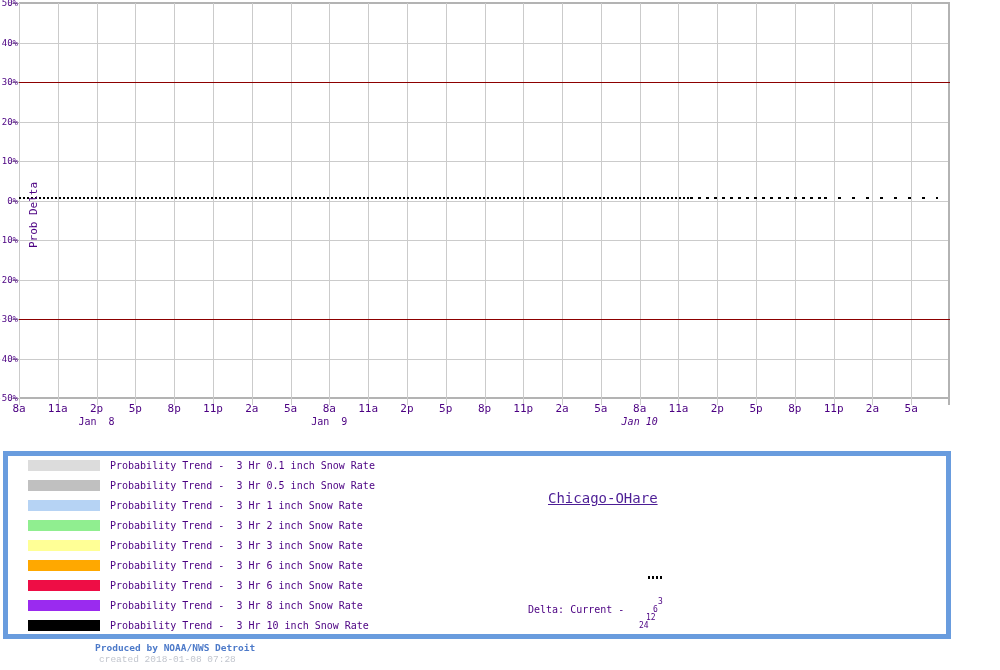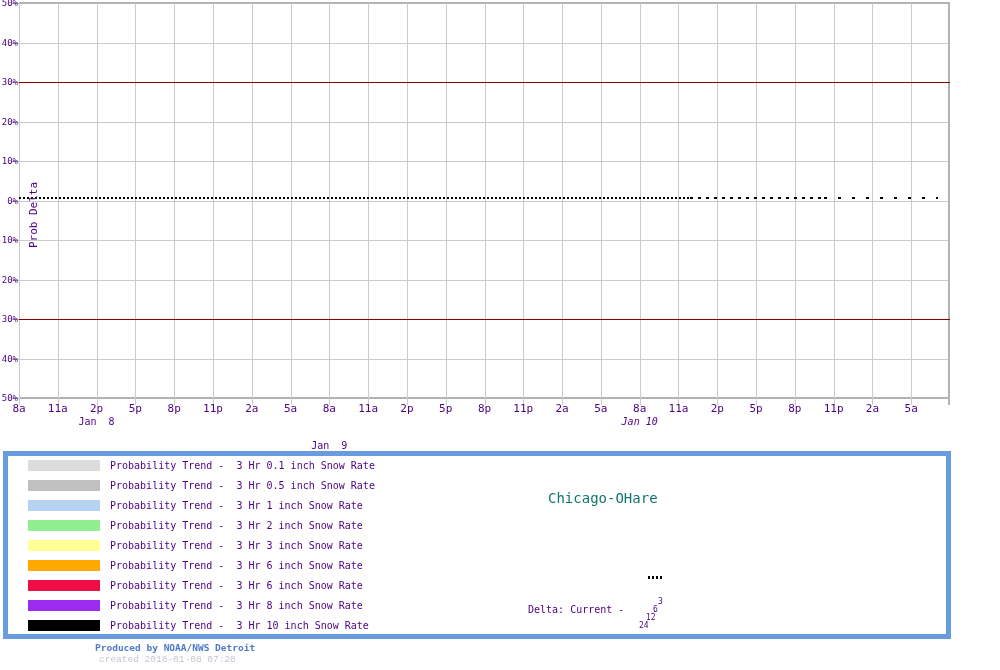--- a/index.html
+++ b/index.html
@@ -16,21 +16,21 @@
   .refline{position:absolute;height:1px;}
   .zeroseg{position:absolute;height:2px;top:197px;}
   .ylabel{left:33px;top:215px;transform:translate(-50%,-50%) rotate(-90deg);color:#4b0082;
           font-size:11px;white-space:pre;}
   .title{left:0;top:433px;width:920px;text-align:center;color:#4b0082;font-weight:bold;
          font-size:11.5px;letter-spacing:0.5px;white-space:pre;}
   .legend-box{position:absolute;left:3px;top:451px;width:948px;height:188px;box-sizing:border-box;
               border:5px solid #699cde;background:#ffffff;}
   .swatch{position:absolute;left:20px;width:72px;height:11px;}
   .legend-label{position:absolute;left:102px;color:#4b0082;font-size:10px;line-height:11px;white-space:pre;}
-  .station{left:540px;top:34px;color:#0f766e;font-size:14px;white-space:pre;}
+  .station{left:540px;top:34px;color:#4c1d95;font-size:14px;white-space:pre;text-decoration:underline;}
   .trend-dots{left:640px;top:120px;height:4px;}
   .dotsq{display:inline-block;width:2px;height:3px;background:#000;margin-right:2px;vertical-align:top;}
   .trend-label{left:520px;top:148px;color:#4b0082;font-size:10px;white-space:pre;}
   .hour{position:absolute;color:#4b0082;font-size:8px;line-height:8px;white-space:pre;}
   .footer-blue{color:#4d7ac9;font-size:9.5px;line-height:11px;font-weight:bold;white-space:pre;}
   .footer-gray{color:#c2c6ce;font-size:9.5px;line-height:11px;white-space:pre;font-family:Liberation Mono, monospace;}
 </style>
 </head>
 <body>
 
@@ -113,21 +113,21 @@
       <div class="xtick-label" style="left: 580.875px; top: 403px; width: 40px;">5a</div>
       <div class="xtick-label" style="left: 619.667px; top: 403px; width: 40px;">8a</div>
       <div class="xtick-label" style="left: 658.458px; top: 403px; width: 40px;">11a</div>
       <div class="xtick-label" style="left: 697.25px; top: 403px; width: 40px;">2p</div>
       <div class="xtick-label" style="left: 736.042px; top: 403px; width: 40px;">5p</div>
       <div class="xtick-label" style="left: 774.833px; top: 403px; width: 40px;">8p</div>
       <div class="xtick-label" style="left: 813.625px; top: 403px; width: 40px;">11p</div>
       <div class="xtick-label" style="left: 852.417px; top: 403px; width: 40px;">2a</div>
       <div class="xtick-label" style="left: 891.208px; top: 403px; width: 40px;">5a</div>
       <div class="xdate-label" style="left: 66.5833px; top: 416px; width: 60px;">Jan  8</div>
-      <div class="xdate-label" style="left: 299.333px; top: 416px; width: 60px; margin-top: 24px;">Jan  9</div>
+      <div class="xdate-label" style="left: 299.333px; top: 416px; width: 60px;">Jan  9</div>
       <div class="xdate-label" style="left: 609.667px; top: 416px; width: 60px; font-style: italic;">Jan 10</div>
       <div class="refline" style="left: 19px; top: 82px; width: 931px; background: rgb(140, 0, 0);"></div>
       <div class="refline" style="left: 19px; top: 319px; width: 931px; background: rgb(140, 0, 0);"></div>
       <div class="zeroseg" style="left: 19px; width: 671px; background-image: repeating-linear-gradient(90deg, rgb(0, 0, 0) 0px, rgb(0, 0, 0) 2px, transparent 2px, transparent 4px);"></div>
       <div class="zeroseg" style="left: 690px; width: 134px; background-image: repeating-linear-gradient(90deg, rgb(0, 0, 0) 0px, rgb(0, 0, 0) 3px, transparent 3px, transparent 8px);"></div>
       <div class="zeroseg" style="left: 824px; width: 114px; background-image: repeating-linear-gradient(90deg, rgb(0, 0, 0) 0px, rgb(0, 0, 0) 3px, transparent 3px, transparent 14px);"></div>
     </div>
 
   <div class="abs ylabel">Prob Delta</div>
 

